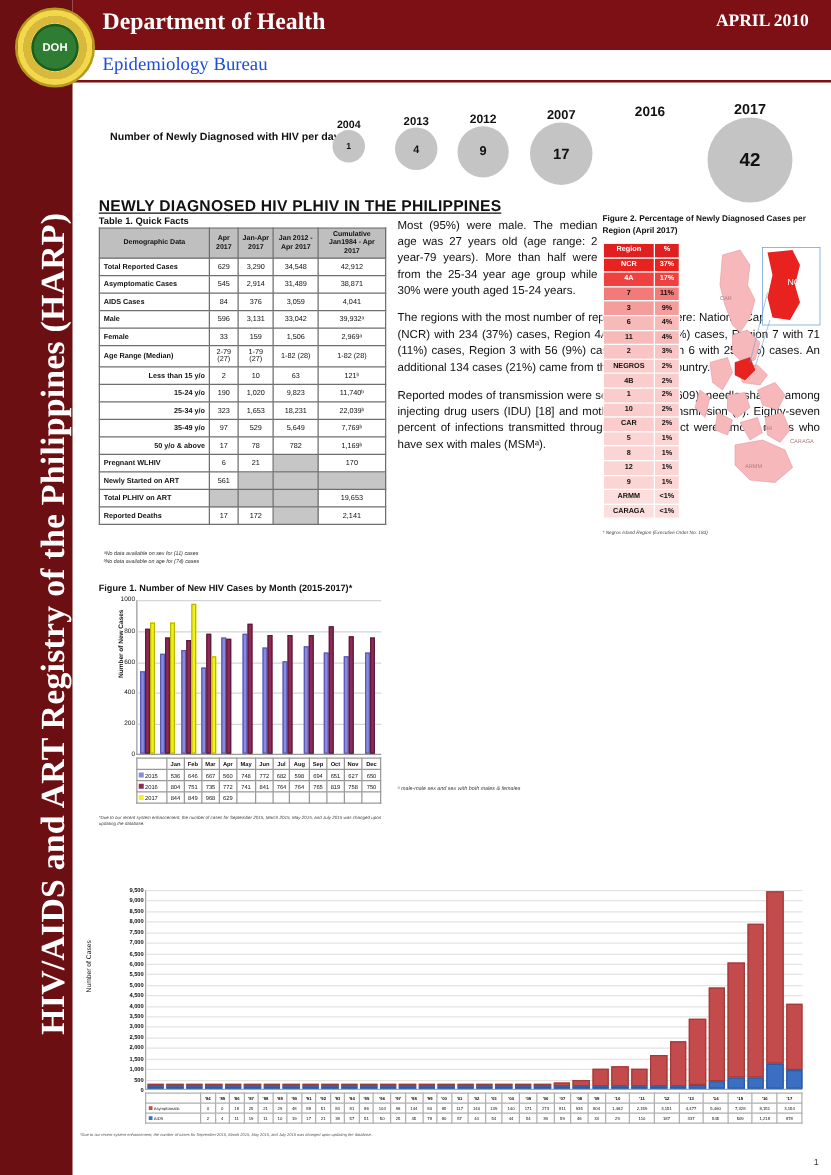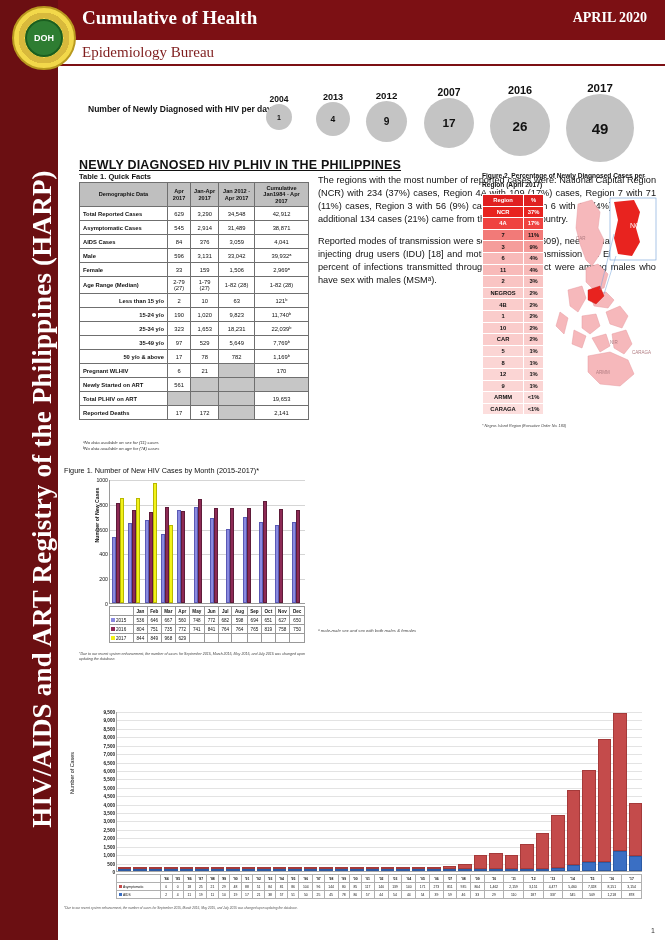--- a/index.html
+++ b/index.html
@@ -42,21 +42,21 @@
     font-size:19px; color:#ffffff;
   }
   #issue-date {
     position:absolute; right:18px; top:10px;
     font-family:"Liberation Serif", serif; font-weight:bold;
     font-size:14px; color:#ffffff;
   }
   #bureau-title {
     position:absolute; left:82px; top:44px;
     font-family:"Liberation Serif", serif;
-    font-size:15px; color:#7f1d1d;
+    font-size:15px; color:#1d4ed8;
   }
   #doh-seal {
     position:absolute; left:12px; top:6px; width:64px; height:64px;
     border-radius:50%;
     background:radial-gradient(circle at 50% 50%, #f2d84a 0 46%, #d8b93c 46% 60%, #f2d84a 60% 100%);
     border:2px solid #b8991f;
     display:flex; align-items:center; justify-content:center;
   }
   #doh-seal .inner {
     width:38px; height:38px; border-radius:50%;
@@ -94,21 +94,21 @@
   }
   #table1 thead th {
     background:#bfbfbf; font-weight:bold; text-align:center; font-size:5.6px; line-height:1.15;
   }
   #table1 td.lbl { text-align:left; font-weight:bold; width:88px; }
   #table1 td.num { text-align:center; }
   #table1 td.ind { text-align:right; font-weight:bold; }
   #table1 td.gray { background:#c6c6c6; }
   #tbl1-notes { position:absolute; left:83px; top:440px; font-size:4.3px; color:#333; font-style:italic; line-height:1.5; }
   
-  #fig1-cap { position:absolute; left:64px; top:466px; font-size:7.3px; font-weight:normal; color:#111; }
+  #fig1-cap { position:absolute; left:79px; top:466px; font-size:7.3px; font-weight:bold; color:#111; }
   #fig1 { position:absolute; left:79px; top:476px; width:232px; height:185px; background:#fff; }
   #fig1-plot { position:absolute; left:30px; top:4px; width:196px; height:124px; border-left:1px solid #9a9a9a; border-bottom:1px solid #9a9a9a; }
   .f1-grid { position:absolute; left:0; width:100%; height:1px; background:#d5d5d5; }
   #fig1-ylab {
     position:absolute; left:-22px; top:36px; width:80px;
     transform:rotate(-90deg); transform-origin:center;
     font-size:5.2px; font-weight:bold; text-align:center; color:#111;
   }
   .f1-ytick { position:absolute; right:100%; margin-right:2px; font-size:5.2px; color:#111; transform:translateY(-50%); white-space:nowrap; }
   .f1-group { position:absolute; bottom:0; display:flex; align-items:flex-end; gap:0px; }
@@ -164,22 +164,22 @@
 <body>
 
 <div id="sidebar-band"></div>
 <div id="sidebar-title">HIV/AIDS  and ART Registry of the Philippines (HARP)</div>
 
 <div id="header-bar"></div>
 <div id="header-sub"></div>
 <div id="doh-seal">
   <div class="inner">DOH</div>
 </div>
-<div id="doh-title">Cumulative of Health</div>
-<div id="issue-date">APRIL 2020</div>
+<div id="doh-title">Department of Health</div>
+<div id="issue-date">APRIL 2010</div>
 <div id="bureau-title">Epidemiology Bureau</div>
 
 <div id="perday">
   <div id="perday-label">Number of Newly Diagnosed with HIV per day:</div>
   <div id="perday-items">
       <div class="pd-item" style="left: 200px; top: 20px; width: 42px;">
         <div class="pd-year" style="font-size: 8.5px;">2004</div>
         <div class="pd-circle" style="width: 26px; height: 26px; font-size: 7px;">1</div>
       </div>
       <div class="pd-item" style="left: 250px; top: 17.76px; width: 50px;">
@@ -189,25 +189,24 @@
       <div class="pd-item" style="left: 300px; top: 15.8px; width: 57px;">
         <div class="pd-year" style="font-size: 9.7px;">2012</div>
         <div class="pd-circle" style="width: 41px; height: 41px; font-size: 10.2px;">9</div>
       </div>
       <div class="pd-item" style="left: 358px; top: 13.28px; width: 66px;">
         <div class="pd-year" style="font-size: 10.3px;">2007</div>
         <div class="pd-circle" style="width: 50px; height: 50px; font-size: 11.8px;">17</div>
       </div>
       <div class="pd-item" style="left: 424px; top: 10.48px; width: 76px;">
         <div class="pd-year" style="font-size: 10.9px;">2016</div>
-        <div class="pd-circle" style="width: 60px; height: 60px; font-size: 13.4px;">26</div>
       </div>
       <div class="pd-item" style="left: 500px; top: 8.24px; width: 84px;">
         <div class="pd-year" style="font-size: 11.5px;">2017</div>
-        <div class="pd-circle" style="width: 68px; height: 68px; font-size: 15px;">49</div>
+        <div class="pd-circle" style="width: 68px; height: 68px; font-size: 15px;">42</div>
       </div>
     </div>
 </div>
 
 <div id="section-head">NEWLY DIAGNOSED HIV PLHIV IN THE PHILIPPINES</div>
 
 <div id="table1-cap">Table 1. Quick Facts</div>
 <table id="table1">
   <thead>
       <tr>
@@ -460,20 +459,21 @@
           <td></td>
           <td></td>
           <td></td>
         </tr>
       </tbody>
     </table>
 </div>
 <div id="fig1-note">*Due to our recent system enhancement, the number of cases for September 2015, March 2015, May 2015, and July 2015 was changed upon updating the database.</div>
 
 <div id="bodytext">
+    <p class="narrow">Most (95%) were male. The median age was 27 years old (age range: 2 year-79 years). More than half were from the 25-34 year age group while 30% were youth aged 15-24 years.</p>
     <p>The regions with the most number of reported cases were: National Capital Region (NCR) with 234 (37%) cases, Region 4A with 109 (17%) cases, Region 7 with 71 (11%) cases, Region 3 with 56 (9%) cases and Region 6 with 25 (4%) cases. An additional 134 cases (21%) came from the rest of the country.</p>
     <p>Reported modes of transmission were sexual contact (609),  needle sharing among injecting drug users (IDU) [18] and mother-to-child transmission (2). Eighty-seven percent of infections transmitted through sexual contact were among males who have sex with males (MSMᵃ).</p>
   </div>
 <div id="msm-note">ᵃ male-male sex and sex with both males &amp; females</div>
 
 <div id="fig2">
   <div id="fig2-cap">Figure 2. Percentage of Newly Diagnosed Cases per Region (April 2017)</div>
   <table id="fig2-table">
     <thead>
         <tr>

